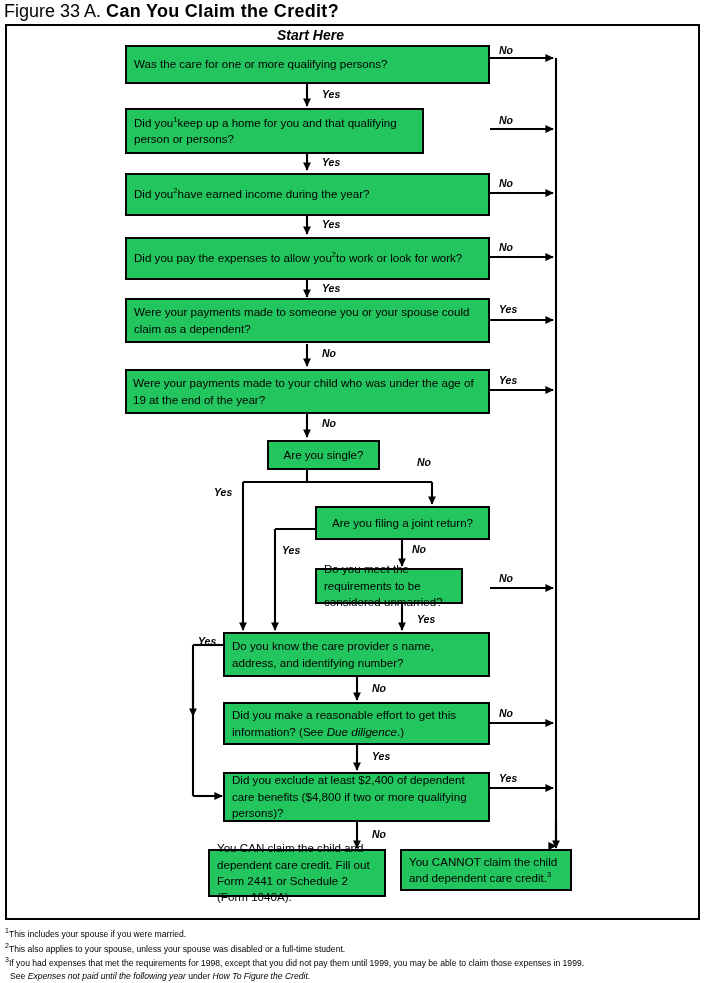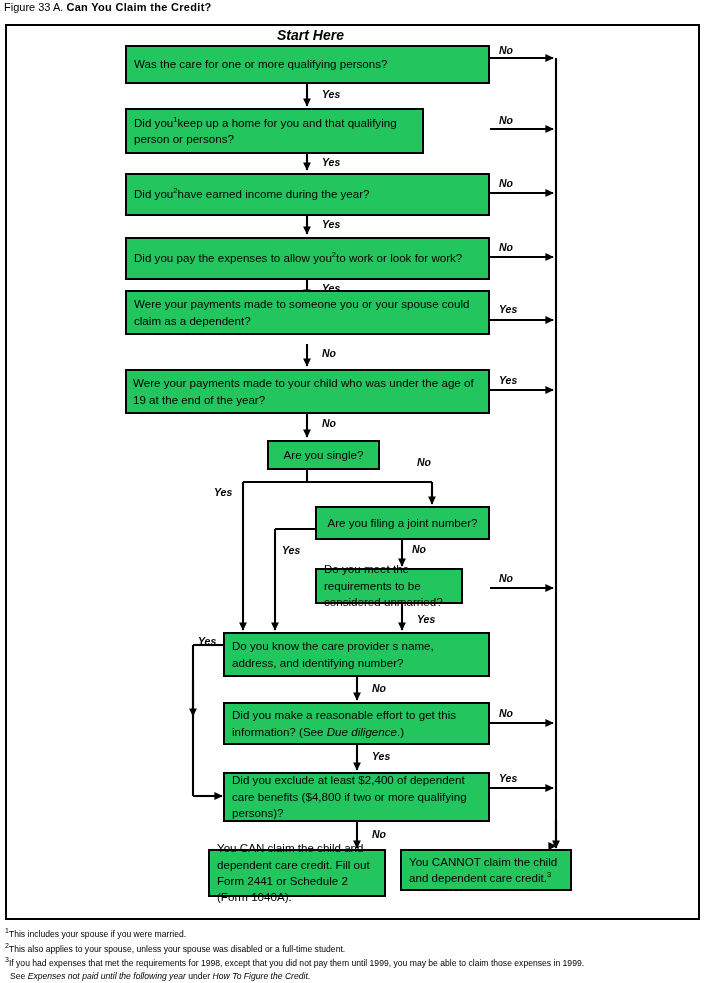--- a/index.html
+++ b/index.html
@@ -20,21 +20,21 @@
     width: 725px;
     height: 983px;
   }
   
   #title-bar {
     position: absolute;
     left: 4px;
     top: 1px;
     width: 700px;
     height: 20px;
-    font-size: 11px;
+    font-size: 18px;
     white-space: nowrap;
   }
   #title-bar .fig-label {
     font-weight: normal;
   }
   #title-bar .fig-title {
     font-weight: bold;
     letter-spacing: 0.3px;
   }
   
@@ -195,34 +195,34 @@
   </div>
 
   <div class="node" style="left:125px; top:173px; width:365px; height:43px;">
     <span class="txt"><span>Did you</span><sup class="mk">2</sup><span>have earned income during the year?</span></span>
   </div>
 
   <div class="node" style="left:125px; top:237px; width:365px; height:43px;">
     <span class="txt"><span>Did you pay the expenses to allow you</span><sup class="mk">2</sup><span>to work or look for work?</span></span>
   </div>
 
-  <div class="node" style="left:125px; top:290px; width:365px; height:45px;">
+  <div class="node" style="left:125px; top:298px; width:365px; height:45px;">
     <span class="txt">Were your payments made to someone you or your spouse could claim as a dependent?</span>
   </div>
 
   <div class="node" style="left:125px; top:369px; width:365px; height:45px;padding-left:6px;">
     <span class="txt">Were your payments made to your child who was under the age of 19 at the end of the year?</span>
   </div>
 
   <div class="node center" style="left:255px; top:440px; width:113px; height:30px;margin-left:12px;">
     <span class="txt">Are you single?</span>
   </div>
 
   <div class="node center" style="left:315px; top:506px; width:175px; height:34px;">
-    <span class="txt">Are you filing a joint number?</span>
+    <span class="txt">Are you filing a joint return?</span>
   </div>
 
   <div class="node" style="left:315px; top:568px; width:148px; height:36px;">
     <span class="txt">Do you meet the requirements to be considered unmarried?</span>
   </div>
 
   <div class="node" style="left:223px; top:632px; width:267px; height:45px;">
     <span class="txt">Do you know the care provider s name, address, and identifying number?</span>
   </div>
 

